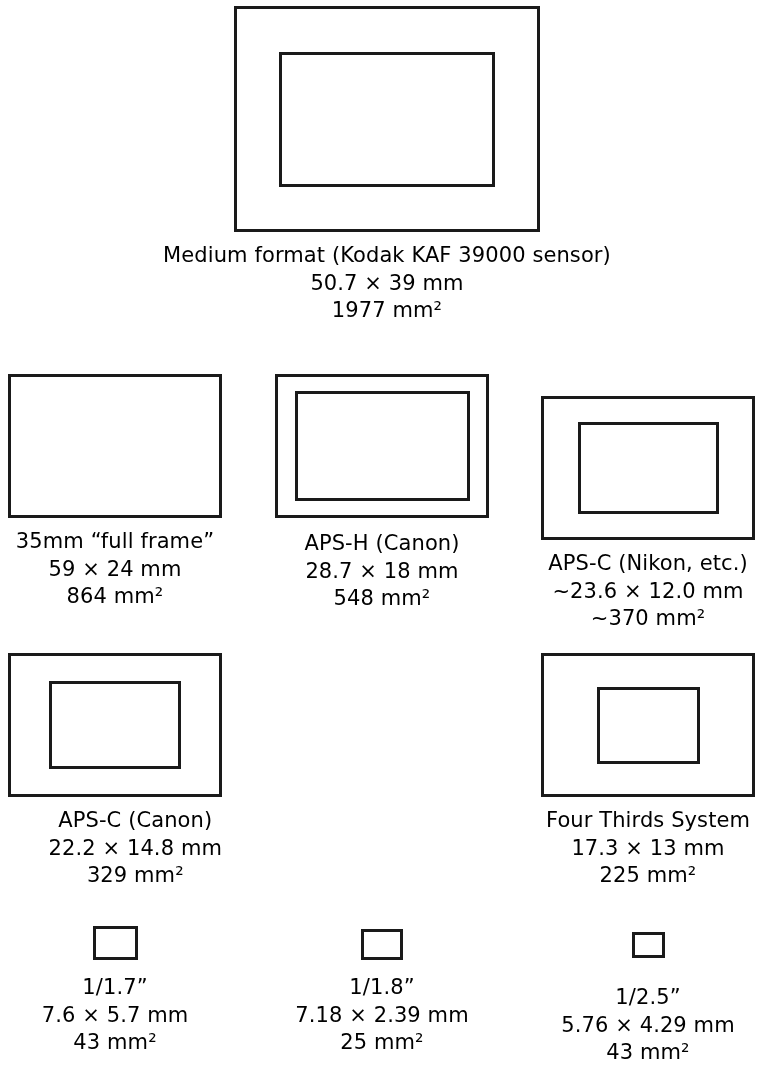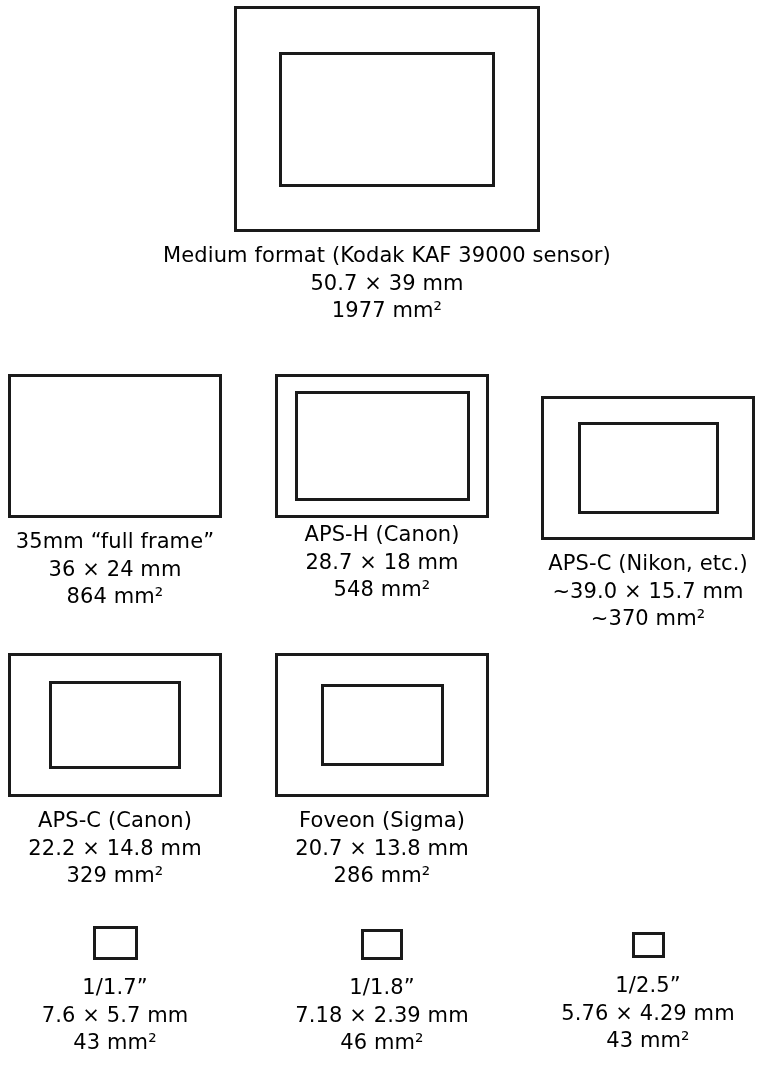--- a/index.html
+++ b/index.html
@@ -80,101 +80,101 @@
       <span class="line">1977 mm²</span>
     </div>
   </div>
 
   <div class="cell" style="left:8px; top:374px; width:214px;align-items:center;">
     <div class="frame-area" style="width:214px; height:144px;">
       <div class="solo-frame" style="width:214px; height:144px;"></div>
     </div>
     <div class="caption" style="margin-top:10px;">
       <span class="line">35mm “full frame”</span>
-      <span class="line">36 × 24 mm</span>
+      <span class="line">59 × 24 mm</span>
       <span class="line">864 mm²</span>
     </div>
   </div>
 
   <div class="cell" style="left:275px; top:374px; width:214px;">
     <div class="frame-area" style="width:214px; height:144px;">
       <div class="outer-frame" style="width:214px; height:144px;">
         <div class="inner-frame" style="width:175px; height:110px;"></div>
       </div>
     </div>
-    <div class="caption" style="margin-top:3px;">
+    <div class="caption" style="margin-top:12px;">
       <span class="line">APS-H (Canon)</span>
       <span class="line">28.7 × 18 mm</span>
       <span class="line">548 mm²</span>
     </div>
   </div>
 
   <div class="cell" style="left:541px; top:374px; width:214px;margin-top:22px;">
     <div class="frame-area" style="width:214px; height:144px;">
       <div class="outer-frame" style="width:214px; height:144px;">
         <div class="inner-frame" style="width:141px; height:92px;"></div>
       </div>
     </div>
     <div class="caption" style="margin-top:10px;">
       <span class="line">APS-C (Nikon, etc.)</span>
-      <span class="line">~39.0 × 15.7 mm</span>
+      <span class="line">~23.6 × 12.0 mm</span>
       <span class="line">~370 mm²</span>
     </div>
   </div>
 
-  <div class="cell" style="left:8px; top:653px; width:214px;">
+  <div class="cell" style="left:8px; top:653px; width:214px;align-items:flex-end;">
     <div class="frame-area" style="width:214px; height:144px;">
       <div class="outer-frame" style="width:214px; height:144px;">
         <div class="inner-frame" style="width:132px; height:88px;"></div>
       </div>
     </div>
     <div class="caption" style="margin-top:10px;">
       <span class="line">APS-C (Canon)</span>
       <span class="line">22.2 × 14.8 mm</span>
       <span class="line">329 mm²</span>
     </div>
   </div>
 
-  <div class="cell" style="left:275px; top:653px; width:214px;">
+
+  <div class="cell" style="left:541px; top:653px; width:214px;">
     <div class="frame-area" style="width:214px; height:144px;">
       <div class="outer-frame" style="width:214px; height:144px;">
-        <div class="inner-frame" style="width:123px; height:82px;"></div>
+        <div class="inner-frame" style="width:103px; height:77px;"></div>
       </div>
     </div>
     <div class="caption" style="margin-top:10px;">
-      <span class="line">Foveon (Sigma)</span>
-      <span class="line">20.7 × 13.8 mm</span>
-      <span class="line">286 mm²</span>
+      <span class="line">Four Thirds System</span>
+      <span class="line">17.3 × 13 mm</span>
+      <span class="line">225 mm²</span>
     </div>
   </div>
-
 
   <div class="cell" style="left:8px; top:926px; width:214px;">
     <div class="frame-area" style="width:214px; height:34px;">
       <div class="solo-frame" style="width:45px; height:34px;"></div>
     </div>
     <div class="caption" style="margin-top:14px;">
       <span class="line">1/1.7”</span>
       <span class="line">7.6 × 5.7 mm</span>
       <span class="line">43 mm²</span>
     </div>
   </div>
 
   <div class="cell" style="left:275px; top:929px; width:214px;justify-content:flex-end;">
     <div class="frame-area" style="width:214px; height:31px;">
       <div class="solo-frame" style="width:42px; height:31px;"></div>
     </div>
     <div class="caption" style="margin-top:14px;">
       <span class="line">1/1.8”</span>
       <span class="line">7.18 × 2.39 mm</span>
-      <span class="line">46 mm²</span>
+      <span class="line">25 mm²</span>
     </div>
   </div>
 
-  <div class="cell" style="left:541px; top:932px; width:214px;">
+  <div class="cell" style="left:541px; top:932px; width:214px;gap:12px;">
     <div class="frame-area" style="width:214px; height:26px;">
       <div class="solo-frame" style="width:33px; height:26px;"></div>
     </div>
     <div class="caption" style="margin-top:14px;">
       <span class="line">1/2.5”</span>
       <span class="line">5.76 × 4.29 mm</span>
       <span class="line">43 mm²</span>
     </div>
   </div>
 

